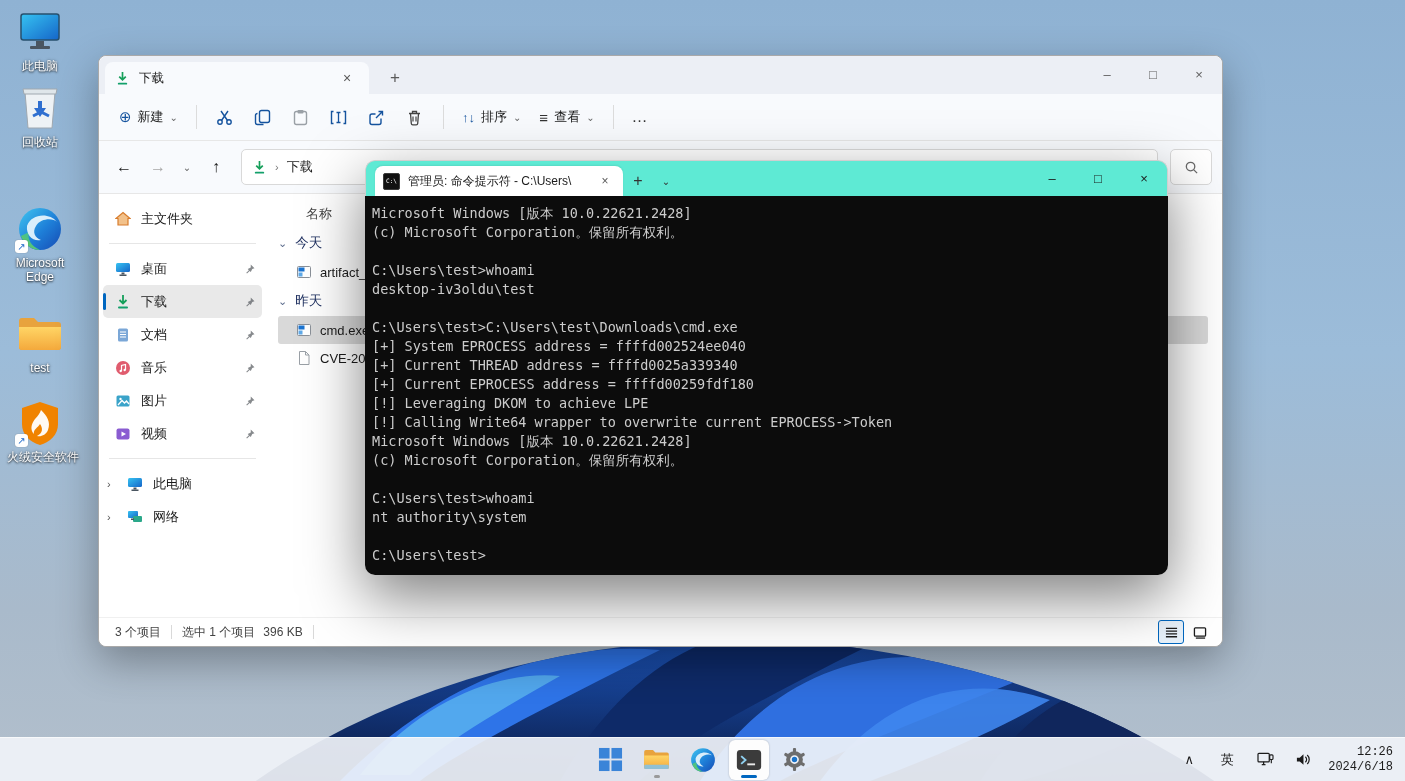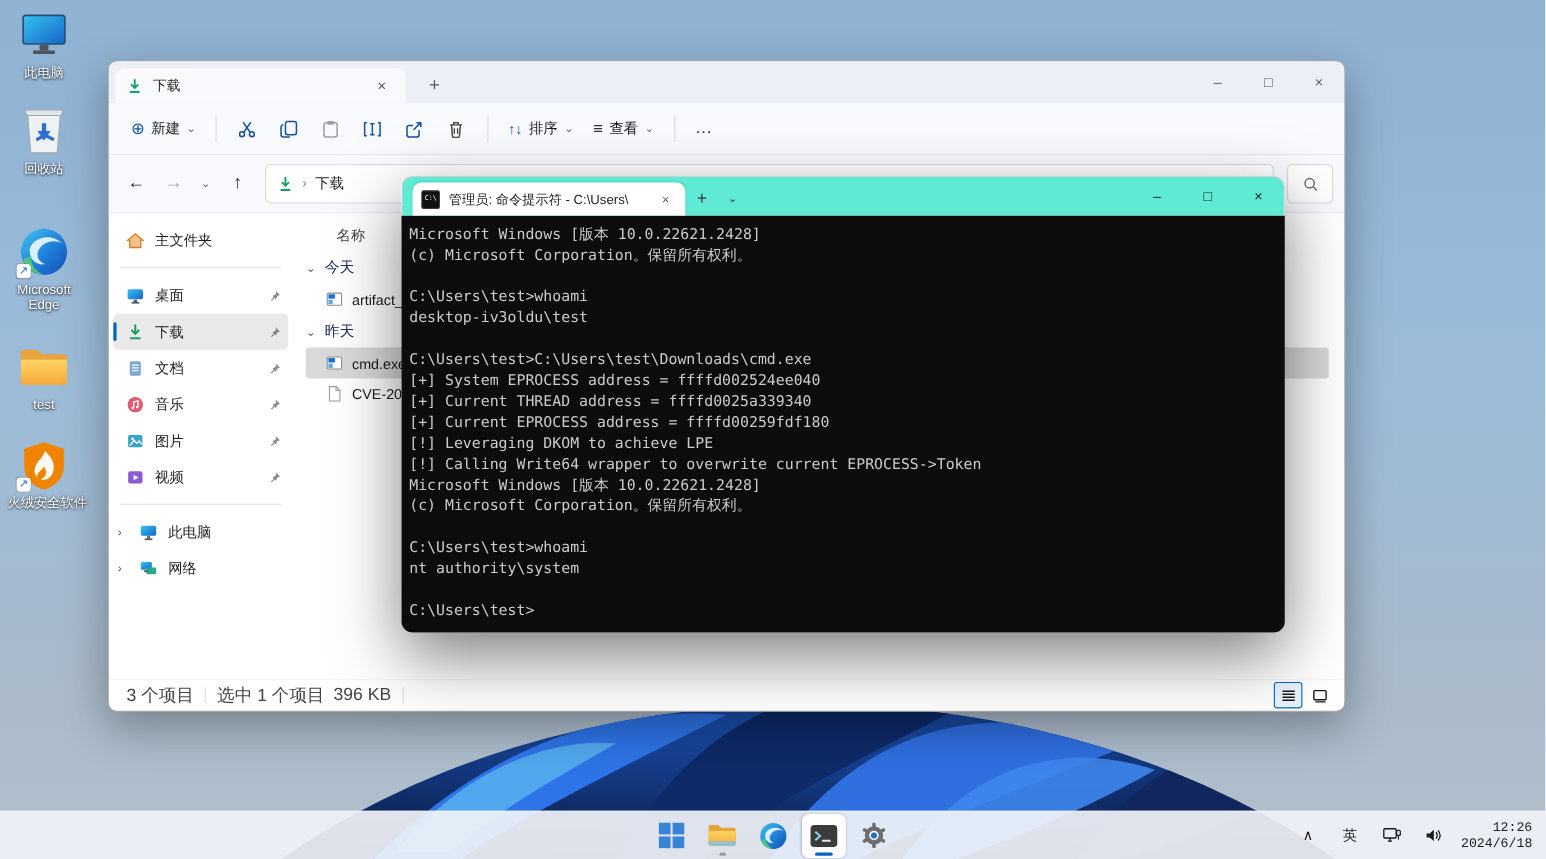--- a/index.html
+++ b/index.html
@@ -70,21 +70,21 @@
   
   .filearea{flex:1;padding:6px 0 0 12px;font-size:13px;color:#1b1b1b;}
   .col-header{height:28px;display:flex;align-items:center;color:#444;padding-left:28px;}
   .fgroup{height:30px;display:flex;align-items:center;gap:8px;color:#1f3060;font-size:13.5px;}
   .fgroup .chev{font-size:11px;color:#5b6b8c;}
   .frow{height:28px;display:flex;align-items:center;gap:8px;padding-left:18px;
      border-radius:3px;margin-right:14px;}
   .frow.sel{background:#d9d9d9;}
   
   .statusbar{height:28px;border-top:1px solid #f0f0f0;display:flex;align-items:center;
-     padding:0 10px 0 16px;font-size:16px;color:#444;background:#fff;border-radius:0 0 8px 8px;}
+     padding:0 10px 0 16px;font-size:12px;color:#444;background:#fff;border-radius:0 0 8px 8px;}
   .statusbar .sdiv{width:1px;height:14px;background:#d9d9d9;margin:0 10px;}
   .statusbar .grow{flex:1;}
   .viewtoggle{width:24px;height:22px;display:flex;align-items:center;justify-content:center;
      border-radius:3px;margin-left:4px;}
   .viewtoggle.active{border:1px solid #0067c0;background:#e8f2fb;}
   
   .terminal{position:absolute;left:365px;top:160px;width:803px;height:415px;
      border-radius:10px;box-shadow:0 22px 60px rgba(0,0,0,.5);display:flex;flex-direction:column;}
   .term-titlebar{height:36px;background:#5eead4;border-radius:10px 10px 0 0;position:relative;
      display:flex;align-items:flex-end;padding-left:9px;border:1px solid #cfcfcf;border-bottom:none;box-sizing:border-box;}
@@ -173,21 +173,21 @@
   <div class="ic">
     <svg width="44" height="40" viewBox="0 0 44 40">
         <rect x="3" y="2" width="38" height="26" rx="2.5" fill="url(#mon)" stroke="#27506e" stroke-width="1.5"></rect>
         <rect x="18" y="29" width="8" height="5" fill="#4a5560"></rect>
         <rect x="12" y="34" width="20" height="3" rx="1" fill="#4a5560"></rect>
       </svg>
   </div>
   <div class="lbl">此电脑</div>
 </div>
 
-<div class="desk-icon" style="top:95px">
+<div class="desk-icon" style="top:84px">
   <div class="ic">
     <svg width="38" height="44" viewBox="0 0 38 44">
       <path d="M4 6 L34 6 L31 42 L7 42 Z" fill="#eef2f5" stroke="#9fa8b0"></path>
       <path d="M2 3 L36 3 L35 8 L3 8 Z" fill="#dfe6ea" stroke="#9fa8b0"></path>
       <path d="M19 13 l6 9 h-4 v7 h-4 v-7 h-4 z" fill="#2f6fd0" transform="rotate(180 19 22)"></path>
       <path d="M12 30 l8 -4 l8 4" fill="none" stroke="#2f6fd0" stroke-width="3"></path>
     </svg>
   </div>
   <div class="lbl">回收站</div>
 </div>

